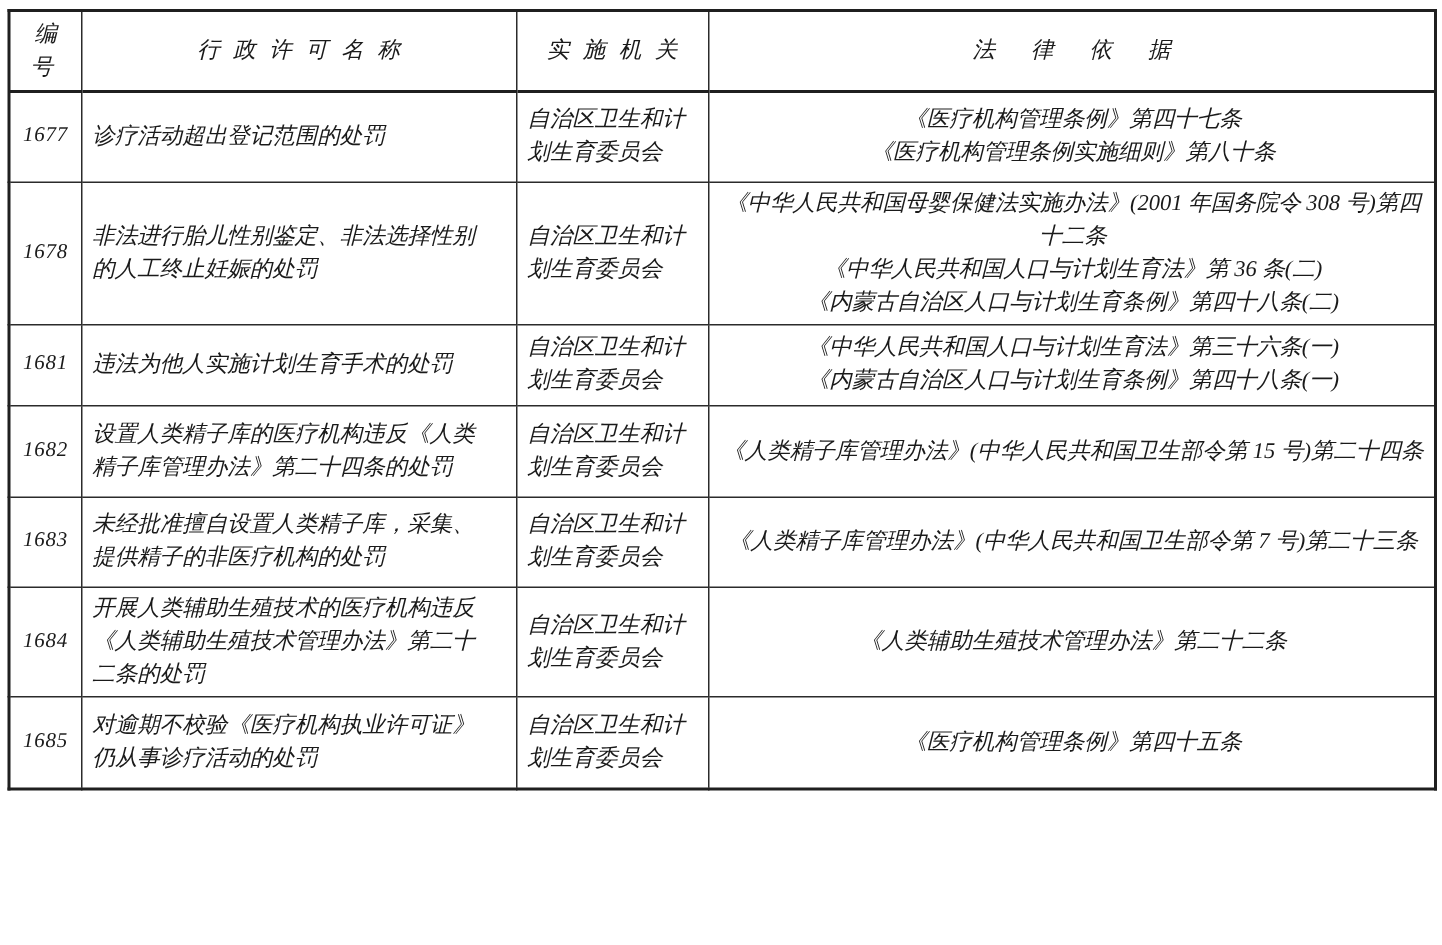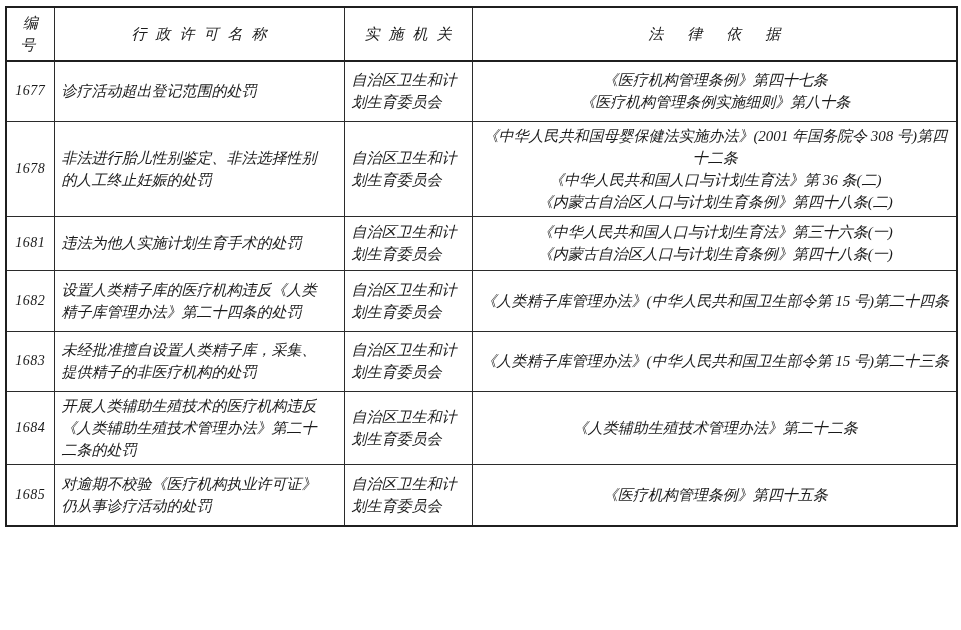--- a/index.html
+++ b/index.html
@@ -133,21 +133,21 @@
         <td class="legal-cell">
           <span class="legal-line">《人类精子库管理办法》(中华人民共和国卫生部令第 15 号)第二十四条</span>
         </td>
       </tr>
 
       <tr class="r6">
         <td class="id-cell">1683</td>
         <td class="name-cell">未经批准擅自设置人类精子库，采集、提供精子的非医疗机构的处罚</td>
         <td class="agency-cell">自治区卫生和计划生育委员会</td>
         <td class="legal-cell">
-          <span class="legal-line">《人类精子库管理办法》(中华人民共和国卫生部令第 15 号)第二十三条</span>
+          <span class="legal-line">《人类精子库管理办法》(中华人民共和国卫生部令第 7 号)第二十三条</span>
         </td>
       </tr>
 
       <tr class="r7">
         <td class="id-cell">1684</td>
         <td class="name-cell">开展人类辅助生殖技术的医疗机构违反《人类辅助生殖技术管理办法》第二十二条的处罚</td>
         <td class="agency-cell">自治区卫生和计划生育委员会</td>
         <td class="legal-cell">
           <span class="legal-line">《人类辅助生殖技术管理办法》第二十二条</span>
         </td>

